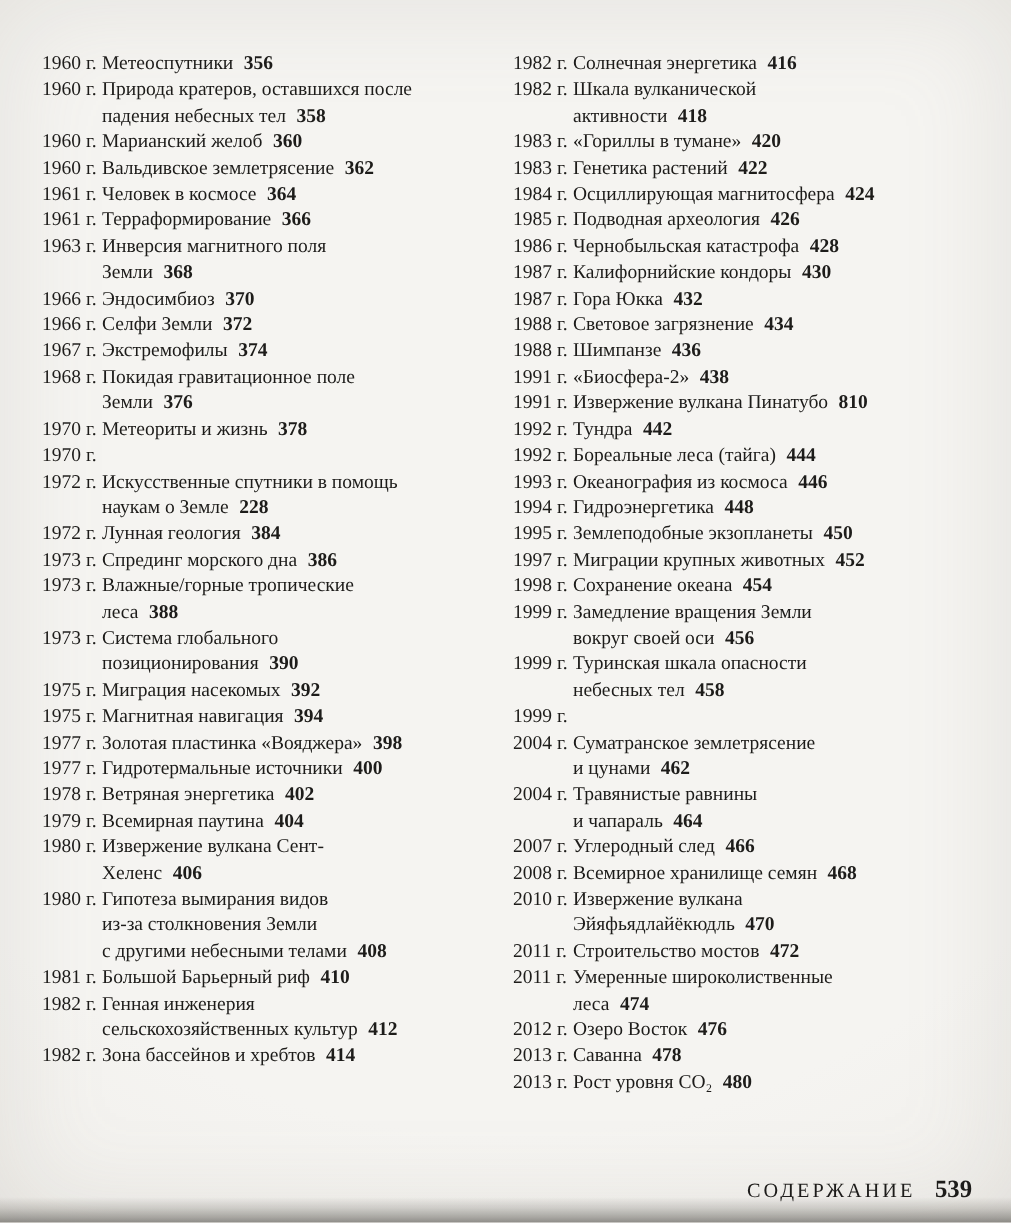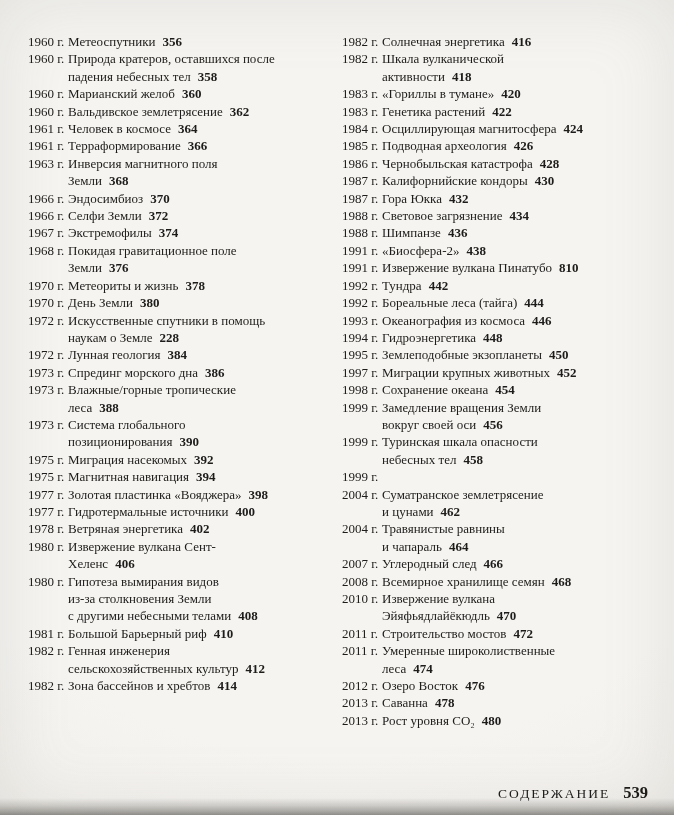--- a/index.html
+++ b/index.html
@@ -123,21 +123,20 @@
           <span class="year">1968 г.</span>
           <span class="body">Покидая гравитационное поле
 Земли<span class="pagenum">376</span></span>
         </div>
         <div class="entry">
           <span class="year">1970 г.</span>
           <span class="body">Метеориты и жизнь<span class="pagenum">378</span></span>
         </div>
         <div class="entry">
           <span class="year">1970 г.</span>
-          <span class="body">День Земли<span class="pagenum">380</span></span>
         </div>
         <div class="entry">
           <span class="year">1972 г.</span>
           <span class="body">Искусственные спутники в помощь
 наукам о Земле<span class="pagenum">228</span></span>
         </div>
         <div class="entry">
           <span class="year">1972 г.</span>
           <span class="body">Лунная геология<span class="pagenum">384</span></span>
         </div>
@@ -167,20 +166,24 @@
           <span class="year">1977 г.</span>
           <span class="body">Золотая пластинка «Вояджера»<span class="pagenum">398</span></span>
         </div>
         <div class="entry">
           <span class="year">1977 г.</span>
           <span class="body">Гидротермальные источники<span class="pagenum">400</span></span>
         </div>
         <div class="entry">
           <span class="year">1978 г.</span>
           <span class="body">Ветряная энергетика<span class="pagenum">402</span></span>
+        </div>
+        <div class="entry">
+          <span class="year">1979 г.</span>
+          <span class="body">Всемирная паутина<span class="pagenum">404</span></span>
         </div>
         <div class="entry">
           <span class="year">1980 г.</span>
           <span class="body">Извержение вулкана Сент-
 Хеленс<span class="pagenum">406</span></span>
         </div>
         <div class="entry">
           <span class="year">1980 г.</span>
           <span class="body">Гипотеза вымирания видов
 из-за столкновения Земли

